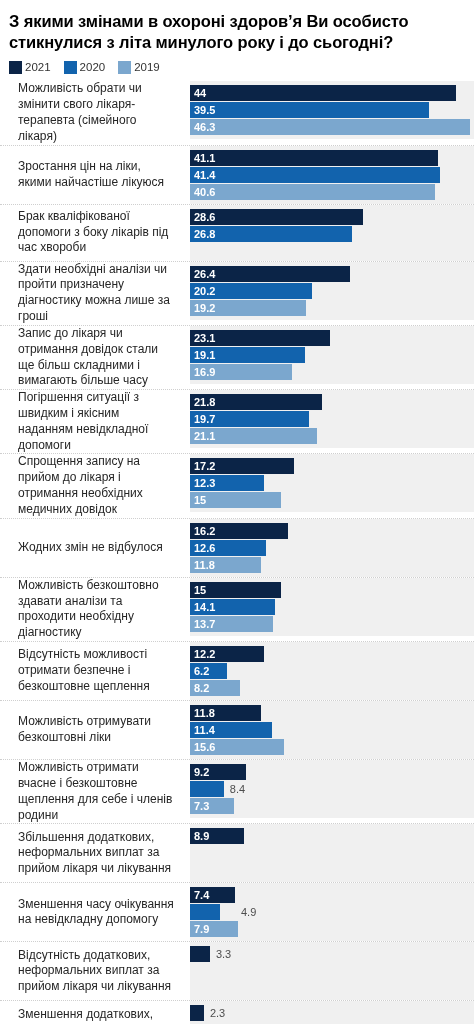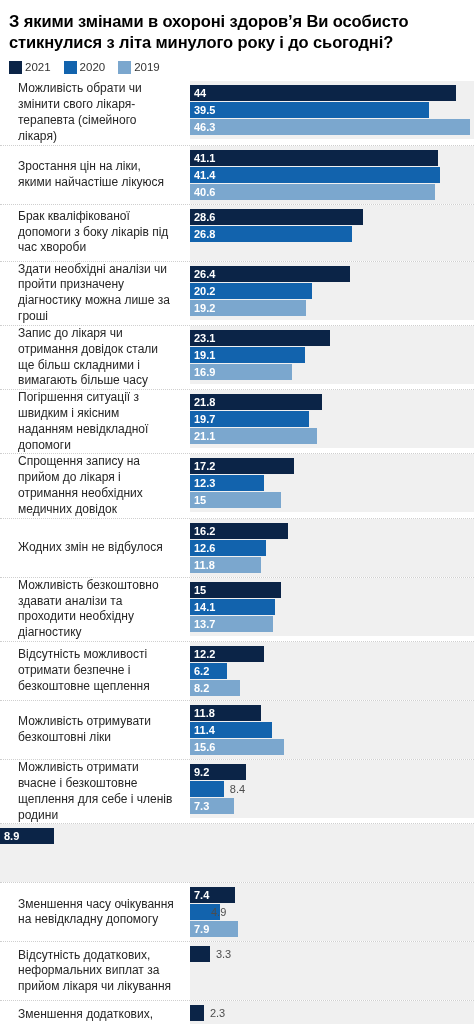--- a/index.html
+++ b/index.html
@@ -368,41 +368,44 @@
             <div class="bar" title="2020: 5.6" style="width: 33.8383px; background: rgb(18, 99, 173);"></div>
             <span class="bar-value outside" style="left: 33.8383px;">8.4</span>
           </div>
           <div class="bar-line">
             <div class="bar" title="2019: 7.3" style="width: 44.1106px; background: rgb(123, 167, 206);"></div>
             <span class="bar-value inside">7.3</span>
           </div>
         </div>
       </div>
       <div class="row">
+        <div class="row-label">
+          <span>Збільшення додаткових, неформальних виплат за прийом лікаря чи лікування</span>
+        </div>
         <div class="row-bars">
           <div class="bar-line">
             <div class="bar" title="2021: 8.9" style="width: 53.7787px; background: rgb(11, 36, 71);"></div>
             <span class="bar-value inside">8.9</span>
           </div>
           <div class="bar-line"></div>
           <div class="bar-line"></div>
         </div>
       </div>
       <div class="row">
         <div class="row-label">
           <span>Зменшення часу очікування на невідкладну допомогу</span>
         </div>
         <div class="row-bars">
           <div class="bar-line">
             <div class="bar" title="2021: 7.4" style="width: 44.7149px; background: rgb(11, 36, 71);"></div>
             <span class="bar-value inside">7.4</span>
           </div>
           <div class="bar-line">
             <div class="bar" title="2020: 4.9" style="width: 29.6085px; background: rgb(18, 99, 173);"></div>
-            <span class="bar-value outside" style="left: 15px;">4.9</span>
+            <span class="bar-value outside" style="left: 45px;">4.9</span>
           </div>
           <div class="bar-line">
             <div class="bar" title="2019: 7.9" style="width: 47.7362px; background: rgb(123, 167, 206);"></div>
             <span class="bar-value inside">7.9</span>
           </div>
         </div>
       </div>
       <div class="row">
         <div class="row-label">
           <span>Відсутність додаткових, неформальних виплат за прийом лікаря чи лікування</span>

